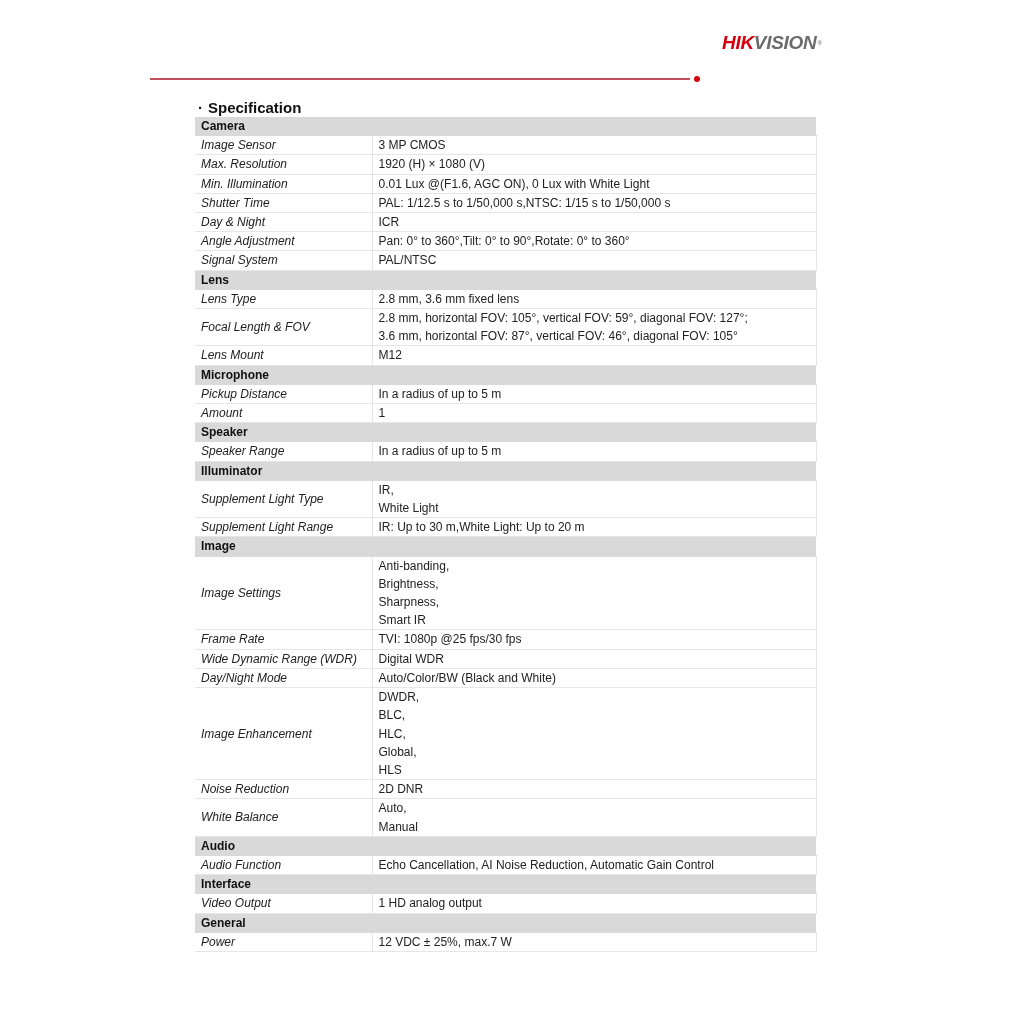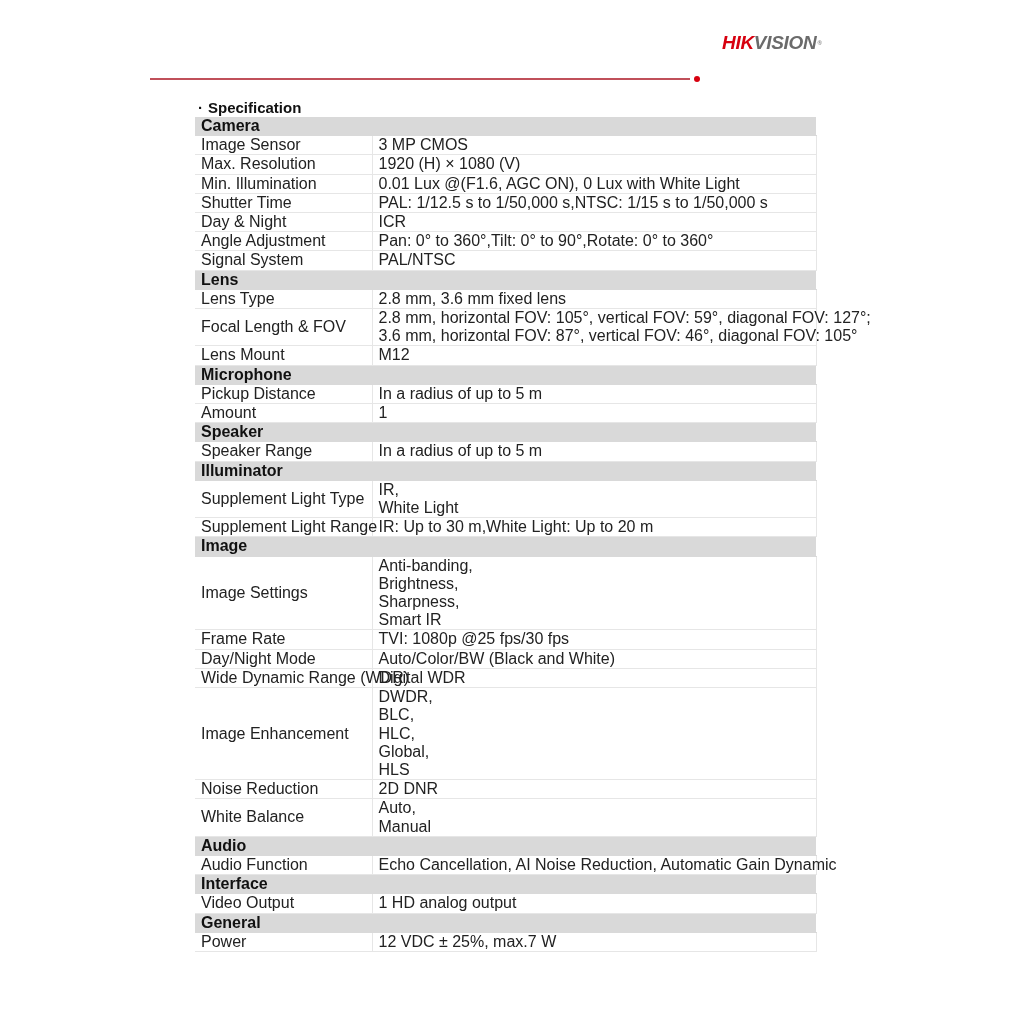--- a/index.html
+++ b/index.html
@@ -64,34 +64,35 @@
     .section-title .bullet {
       font-size: 15px;
       margin-right: 5px;
     }
     table.spec {
       position: absolute;
       left: 195px;
       top: 117px;
       width: 621px;
       border-collapse: collapse;
-      font-size: 16px;
+      font-size: 12px;
       table-layout: fixed;
     }
     table.spec col.c1 { width: 177px; }
     table.spec col.c2 { width: 444px; }
     table.spec td {
       padding: 0 6px;
       vertical-align: middle;
       border-bottom: 1px solid #e6e6e6;
       line-height: 18.2px;
       white-space: nowrap;
     }
     table.spec td.label {
       border-right: 1px solid #e6e6e6;
+      font-style: italic;
     }
     table.spec td.value {
       border-right: 1px solid #e6e6e6;
     }
     table.spec tr.group td {
       background: #d9d9d9;
       font-weight: bold;
       color: #111;
       border-bottom: 1px solid #d9d9d9;
       border-right: none;
@@ -237,29 +238,29 @@
           <span class="line">Smart IR</span>
         </td>
       </tr>
       <tr>
         <td class="label">Frame Rate</td>
         <td class="value">
           <span class="line">TVI: 1080p @25 fps/30 fps</span>
         </td>
       </tr>
       <tr>
+        <td class="label">Wide Dynamic Range (WDR)</td>
+        <td class="value">
+          <span class="line">Digital WDR</span>
+        </td>
+      </tr>
+      <tr>
         <td class="label">Day/Night Mode</td>
         <td class="value">
           <span class="line">Auto/Color/BW (Black and White)</span>
-        </td>
-      </tr>
-      <tr>
-        <td class="label">Wide Dynamic Range (WDR)</td>
-        <td class="value">
-          <span class="line">Digital WDR</span>
         </td>
       </tr>
       <tr>
         <td class="label">Image Enhancement</td>
         <td class="value">
           <span class="line">DWDR,</span>
           <span class="line">BLC,</span>
           <span class="line">HLC,</span>
           <span class="line">Global,</span>
           <span class="line">HLS</span>
@@ -277,21 +278,21 @@
           <span class="line">Auto,</span>
           <span class="line">Manual</span>
         </td>
       </tr>
       <tr class="group">
         <td colspan="2">Audio</td>
       </tr>
       <tr>
         <td class="label">Audio Function</td>
         <td class="value">
-          <span class="line">Echo Cancellation, AI Noise Reduction, Automatic Gain Dynamic</span>
+          <span class="line">Echo Cancellation, AI Noise Reduction, Automatic Gain Control</span>
         </td>
       </tr>
       <tr class="group">
         <td colspan="2">Interface</td>
       </tr>
       <tr>
         <td class="label">Video Output</td>
         <td class="value">
           <span class="line">1 HD analog output</span>
         </td>

